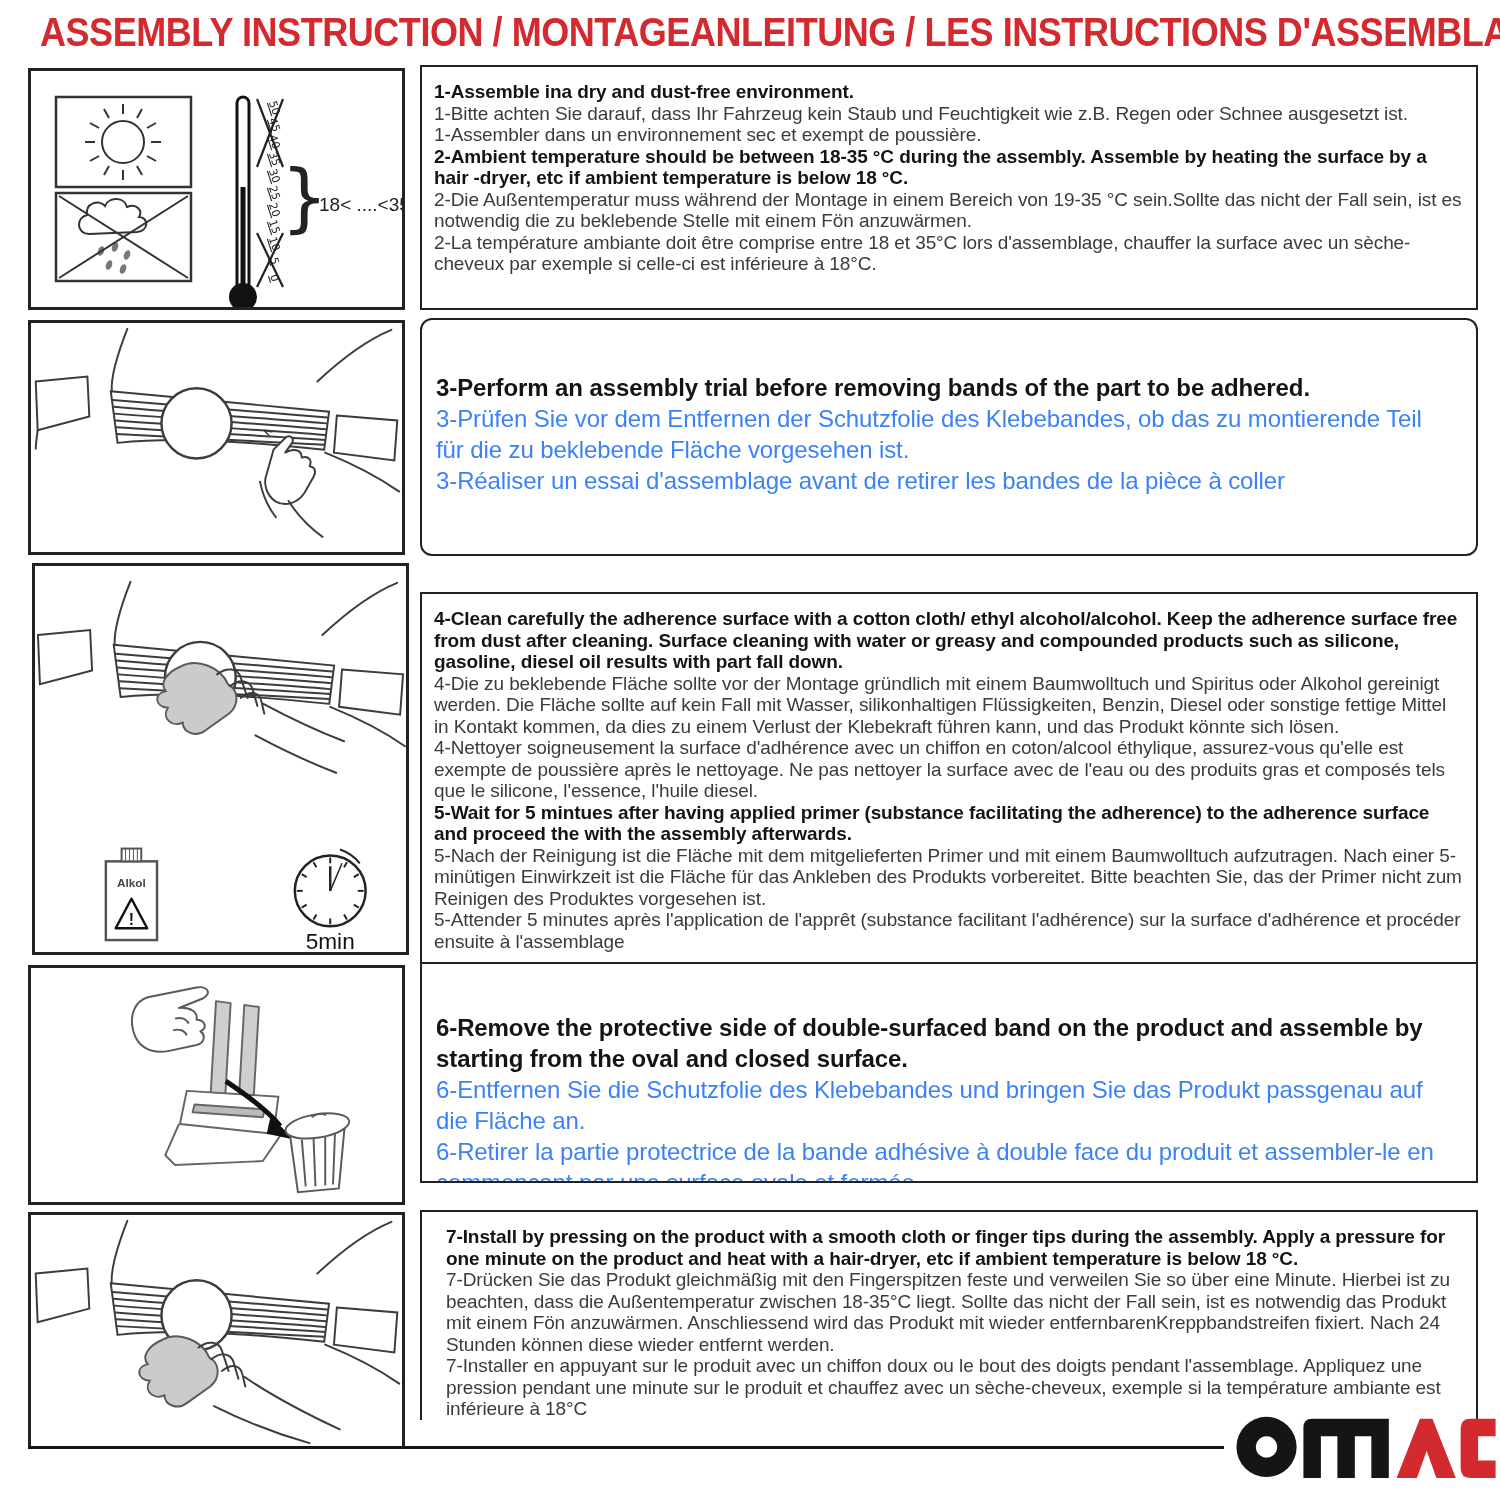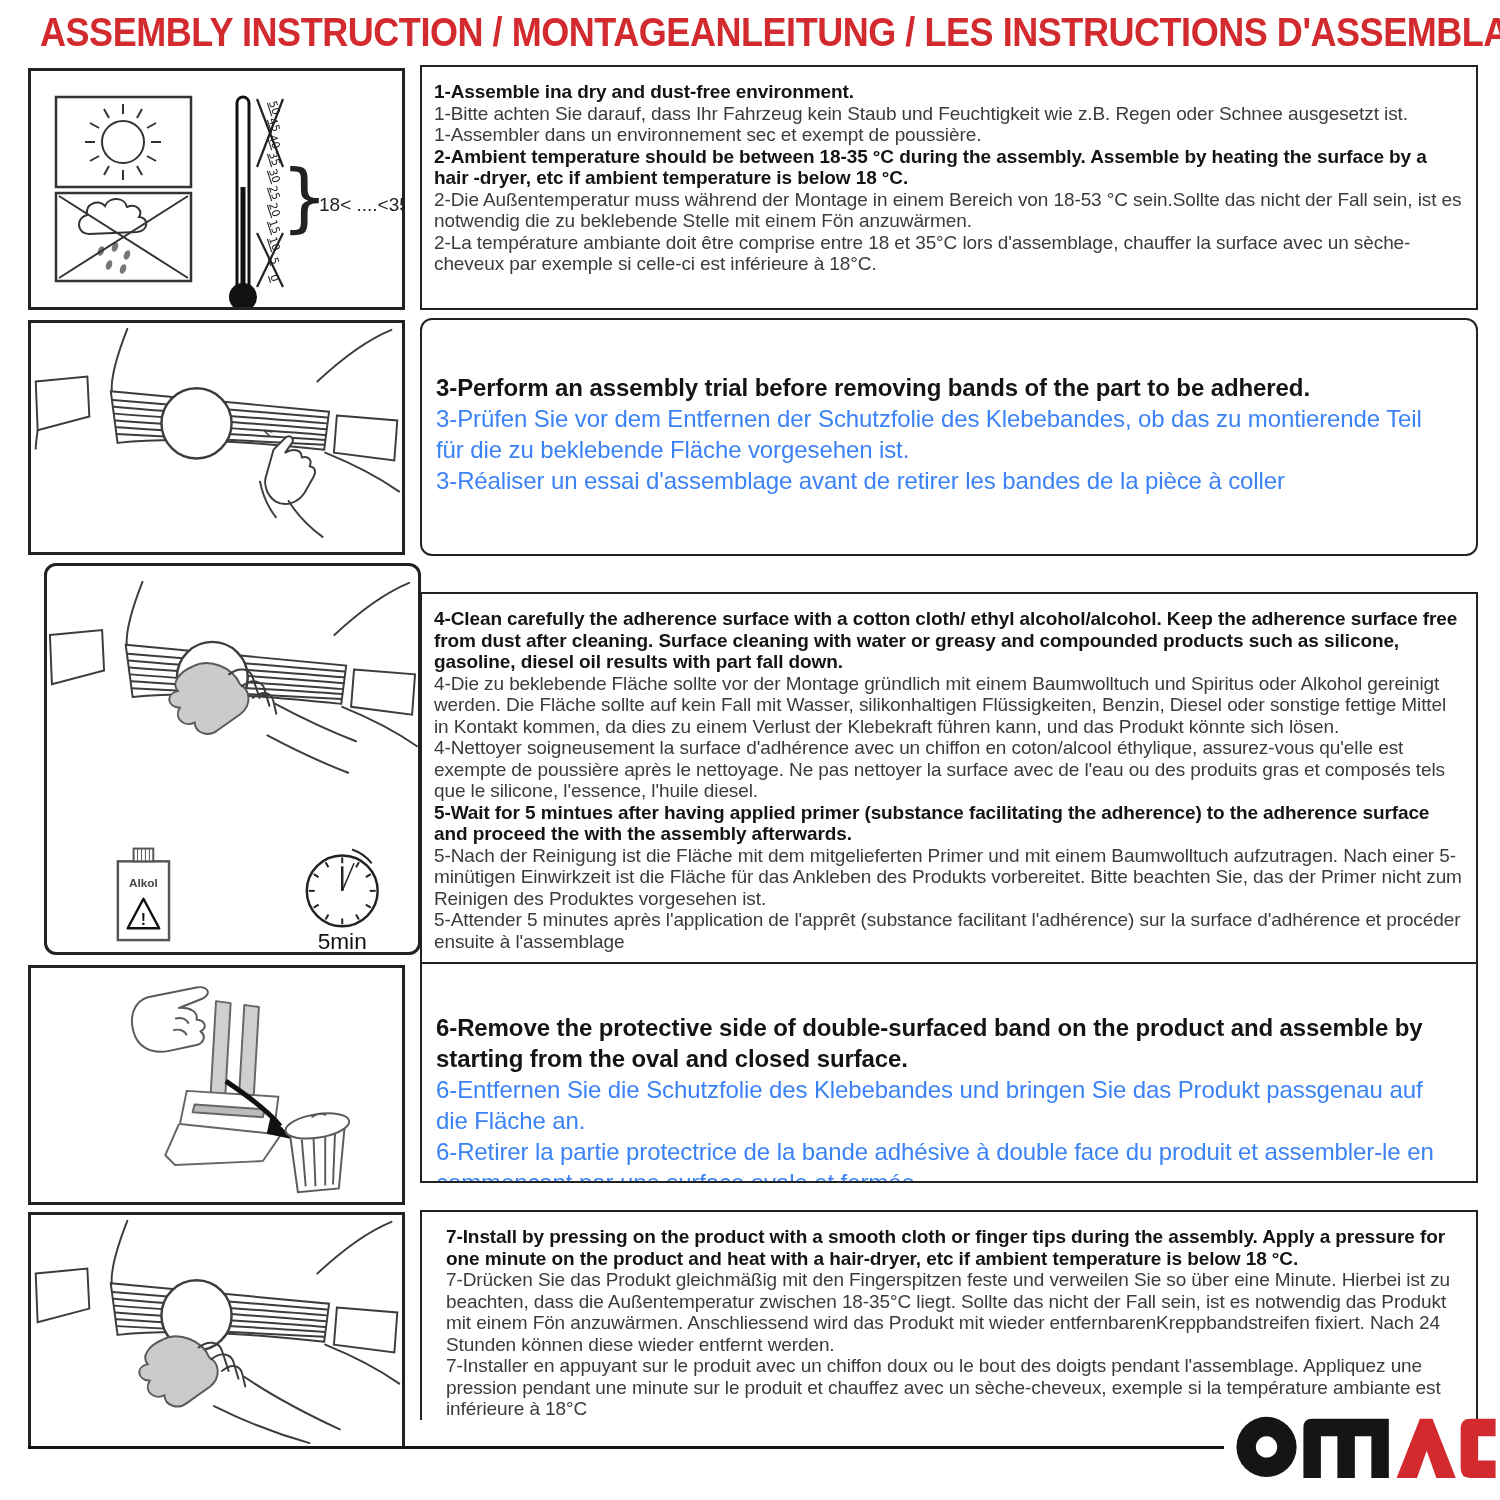--- a/index.html
+++ b/index.html
@@ -7,21 +7,21 @@
         font-family:"Liberation Sans","DejaVu Sans",sans-serif;}
   .title{position:absolute;left:40px;top:10px;font-size:40px;font-weight:700;
          color:#d22a2e;white-space:nowrap;letter-spacing:-0.5px;
          transform:scaleX(0.9);transform-origin:left top;}
   .ibox{position:absolute;box-sizing:border-box;border:3px solid #222;background:#fff;}
   .tbox{position:absolute;box-sizing:border-box;border:2px solid #222;background:#fff;overflow:hidden;}
   .ibox1{left:28px;top:68px;width:377px;height:242px;}
   .tbox1{left:420px;top:65px;width:1058px;height:245px;padding:14px 14px 0 12px;}
   .ibox2{left:28px;top:320px;width:377px;height:235px;}
   .tbox2{left:420px;top:318px;width:1058px;height:238px;padding:52px 40px 0 14px;border-radius:12px;}
-  .ibox3{left:44px;top:563px;width:377px;height:392px;border-radius:12px;}
+  .ibox3{left:32px;top:563px;width:377px;height:392px;}
   .tbox3{left:420px;top:580px;width:1058px;height:398px;padding:14px 12px 0 12px;margin-top:12px;}
   .ibox4{left:28px;top:965px;width:377px;height:240px;}
   .tbox4{left:420px;top:962px;width:1058px;height:221px;padding:48px 40px 0 14px;}
   .ibox5{left:28px;top:1212px;width:377px;height:237px;}
   .tbox5{left:420px;top:1210px;width:1058px;height:210px;border-bottom:none;padding:14px 14px 0 24px;}
   .tbox p{margin:0;font-size:19px;line-height:21.5px;color:#3b3b3b;letter-spacing:-0.1px;}
   .tbox p.b{font-weight:700;color:#141414;}
   .tbox.big p{font-size:24px;line-height:31px;color:#3b82f6;}
   .tbox.big p.b{color:#141414;}
   .gap{margin-top:18px;}
@@ -98,21 +98,21 @@
         <text x="250" y="152" font-size="74" fill="#222" font-family="DejaVu Sans, sans-serif">}</text>
         <text x="288" y="140" font-size="19" fill="#222" font-family="Liberation Sans, sans-serif">18&lt; ....&lt;35 C</text>
       </g>
     </svg>
   </div>
   <div class="tbox tbox1">
     <p class="b">1-Assemble ina dry and dust-free environment.</p>
     <p>1-Bitte achten Sie darauf, dass Ihr Fahrzeug kein Staub und Feuchtigkeit wie z.B. Regen oder Schnee ausgesetzt ist.</p>
     <p>1-Assembler dans un environnement sec et exempt de poussière.</p>
     <p class="b gap">2-Ambient temperature should be between 18-35 °C  during the assembly. Assemble by heating the surface by a hair -dryer, etc if ambient temperature is below 18 °C.</p>
-    <p>2-Die Außentemperatur muss während der Montage in einem Bereich von 18-53 °C  sein.Sollte das nicht der Fall sein, ist es notwendig die zu beklebende Stelle mit einem Fön anzuwärmen.</p>
+    <p>2-Die Außentemperatur muss während der Montage in einem Bereich von 19-35 °C  sein.Sollte das nicht der Fall sein, ist es notwendig die zu beklebende Stelle mit einem Fön anzuwärmen.</p>
     <p>2-La température ambiante doit être comprise entre 18 et 35°C lors d'assemblage, chauffer la surface avec un sèche-cheveux par exemple si celle-ci est inférieure à 18°C.</p>
   </div>
 
   <div class="ibox ibox2">
     <svg width="371" height="229" viewBox="0 0 377 235">
       <g stroke="#3c3c3c" stroke-width="2" fill="none" stroke-linecap="round">
         <path d="M97,6 C86,34 80,54 81,70"></path>
         <path d="M292,60 C322,32 346,16 368,7"></path>
         <path d="M3,60 L56,55 L58,96 L5,110 Z"></path>
         <path d="M80,70 C160,78 235,84 304,91 L299,130 C230,123 155,116 87,123 Z"></path>

